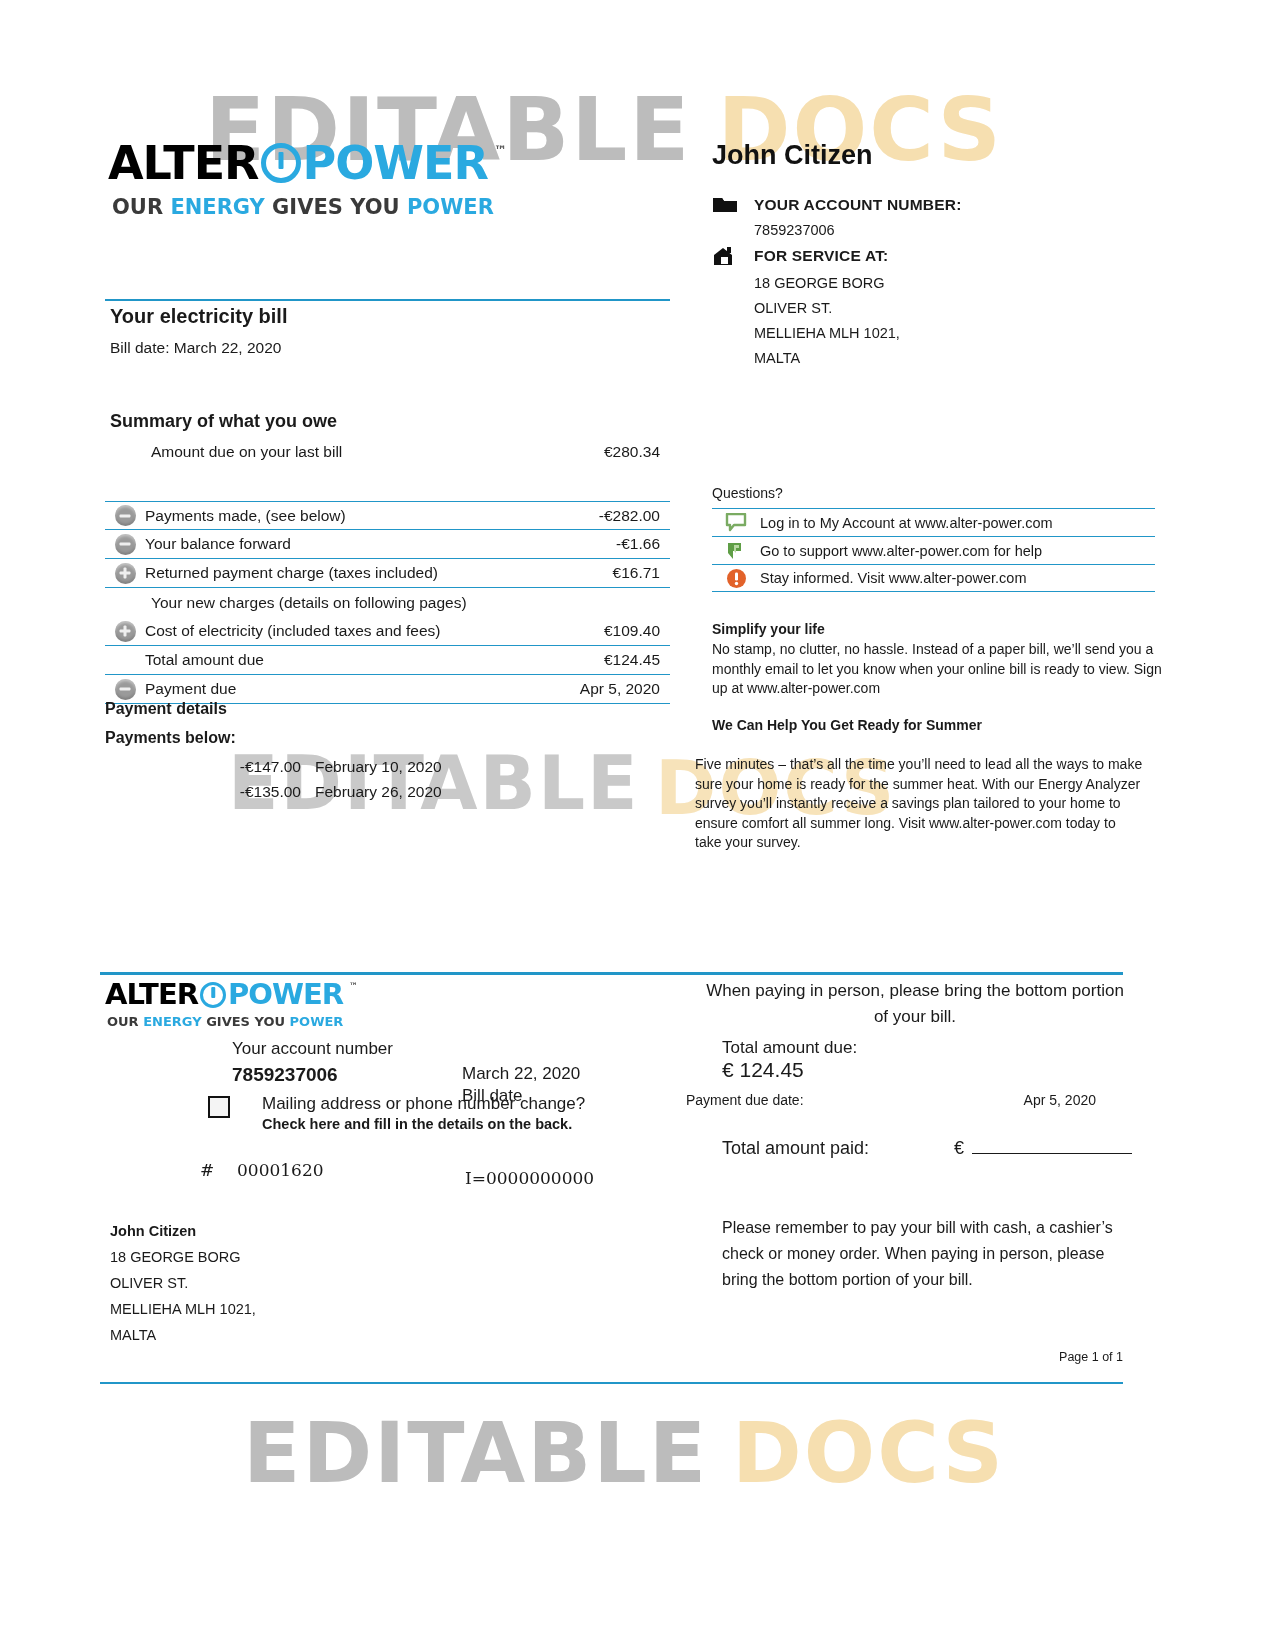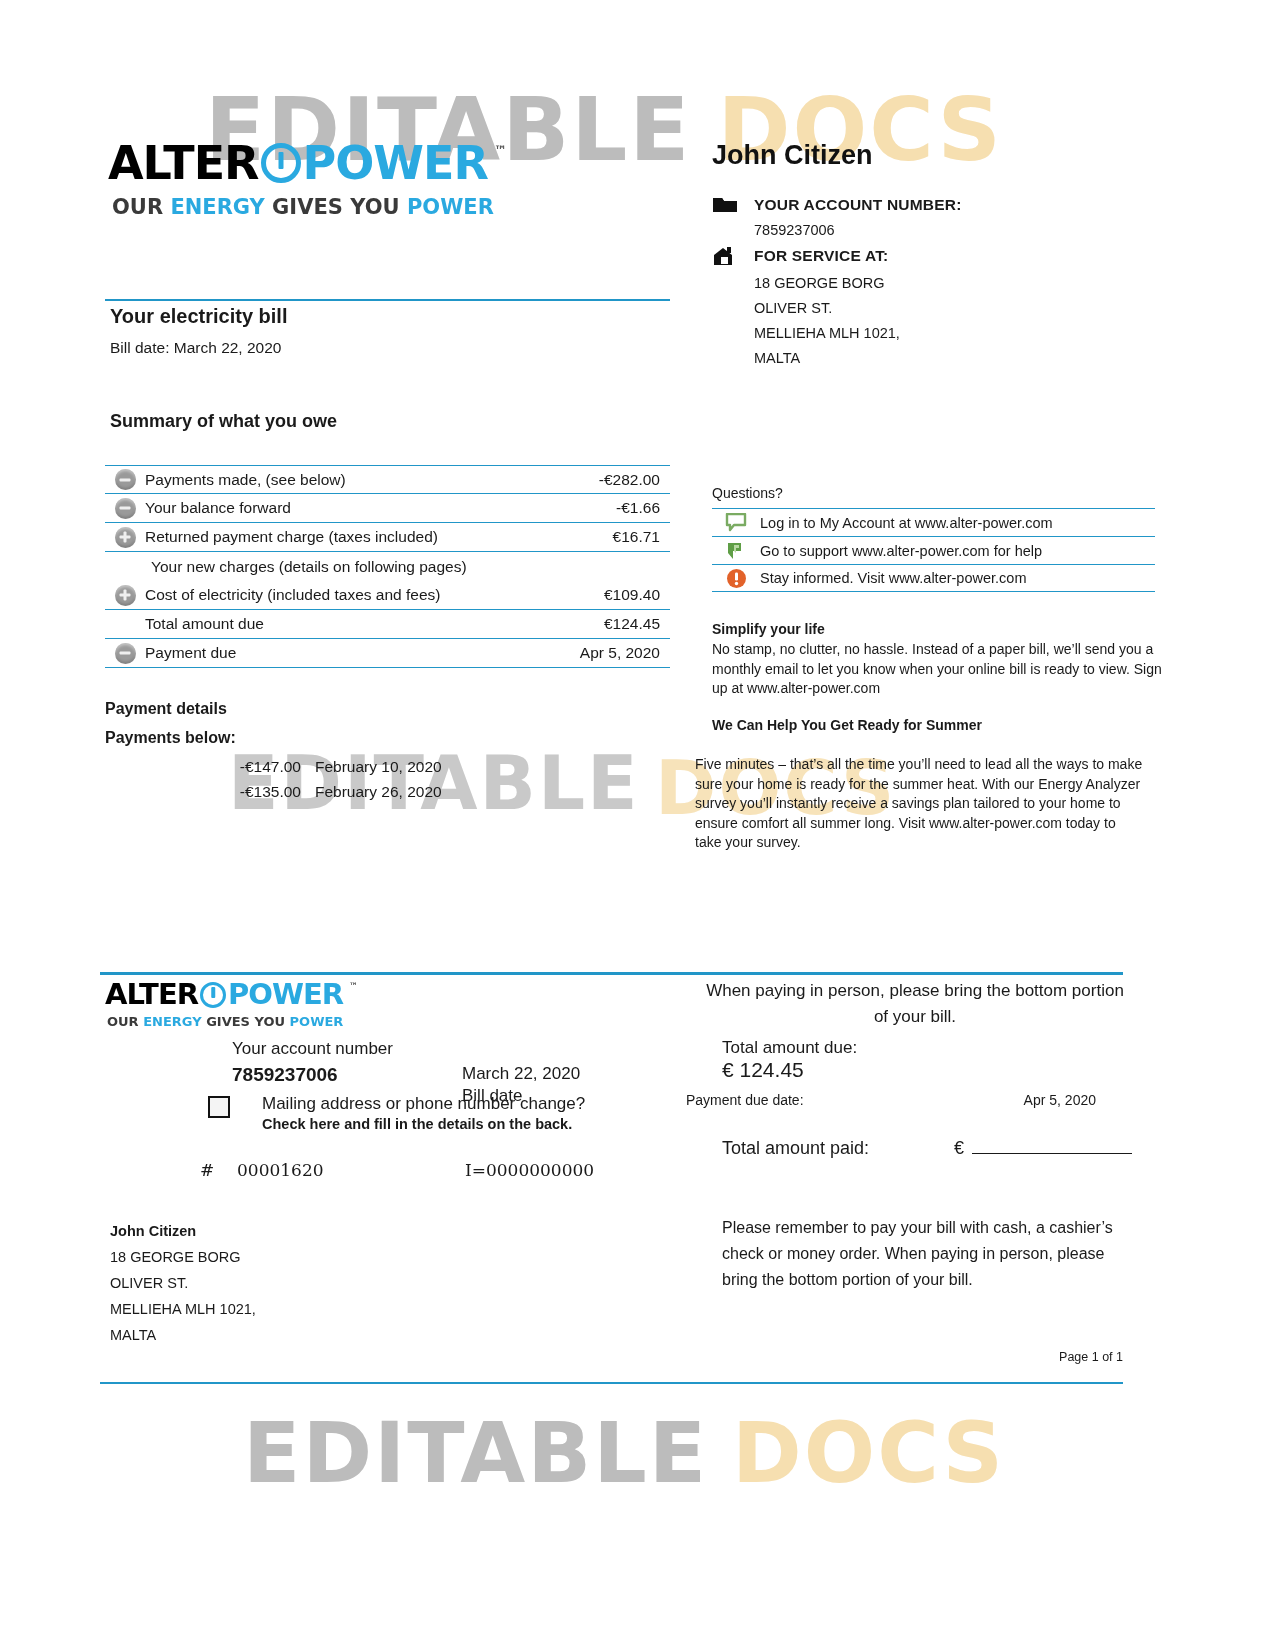--- a/index.html
+++ b/index.html
@@ -107,21 +107,21 @@
   #bill-date  { position:absolute; left:110px; top:339px; font-size:15.5px; }
 
   #summary-title { position:absolute; left:110px; top:411px; font-size:18px; font-weight:600; }
 
   
   #summary { position:absolute; left:105px; top:437px; width:565px; font-size:15.5px; }
   .srow { display:flex; align-items:center; min-height:29px; }
   .srow .icn { width:40px; flex:0 0 40px; display:flex; justify-content:center; }
   .srow .lbl { flex:1 1 auto; }
   .srow .amt { flex:0 0 auto; text-align:right; padding-right:10px; }
-  .srow.b-top    { border-top:1.6px solid #2196c8; }
+  .srow.b-top    { border-top:1.6px solid #2196c8;margin-top:7px; }
   .srow.b-bottom { border-bottom:1.6px solid #2196c8; }
   .srow.plain .lbl { padding-left:6px; }
 
   
   .cicon {
     width:21px; height:21px; border-radius:50%;
     background:#9a9a9a;
     position:relative;
     box-shadow:inset 0 -2px 3px rgba(0,0,0,.18), inset 0 2px 3px rgba(255,255,255,.45);
   }
@@ -185,21 +185,21 @@
 
   #addr-change { position:absolute; left:208px; top:1094px; display:flex; align-items:flex-start;gap:20px; }
   .chkbox { width:22px; height:22px; border:2.6px solid #111; background:#f4f4f4; flex:0 0 22px; margin-top:2px; }
   #addr-change .ac-txt { margin-left:12px; }
   .ac-l1 { font-size:17px; }
   .ac-l2 { font-size:14.5px; font-weight:bold; margin-top:2px; }
 
   #refs { position:absolute; left:200px; top:1160px; width:420px; font-family:"DejaVu Serif", serif; font-size:17px; }
   #refs .r1 { position:absolute; left:0;   top:0; }
   #refs .r2 { position:absolute; left:37px; top:0; }
-  #refs .r3 { position:absolute; left:265px; top:0;text-align:center; }
+  #refs .r3 { position:absolute; left:265px; top:8px;text-align:center; }
 
   #stub-addr { position:absolute; left:110px; top:1218px; font-size:14.5px; line-height:26px; }
   #stub-addr .nm { font-weight:600; }
 
   #hr-footer { left:100px; top:1382px; width:1023px; height:2.2px; }
   #page-num { position:absolute; right:152px; top:1350px; font-size:12.5px; }
 </style>
 </head>
 <body>
 
@@ -253,20 +253,25 @@
     <div class="cust-indent">MELLIEHA MLH 1021,</div>
     <div class="cust-indent">MALTA</div>
   </div>
 
   <div class="hr-blue" id="hr-title"></div>
   <div id="bill-title">Your electricity bill</div>
   <div id="bill-date">Bill date: March 22, 2020</div>
   <div id="summary-title">Summary of what you owe</div>
 
   <div id="summary">
+    <div class="srow plain">
+      <div class="icn"></div>
+      <div class="lbl">Amount due on your last bill</div>
+      <div class="amt">€280.34</div>
+    </div>
     <div style="height:28px"></div>
     <div class="srow b-top b-bottom">
       <div class="icn">
           <span class="cicon"></span>
         </div>
       <div class="lbl">Payments made, (see below)</div>
       <div class="amt">-€282.00</div>
     </div>
     <div class="srow b-bottom">
       <div class="icn">

